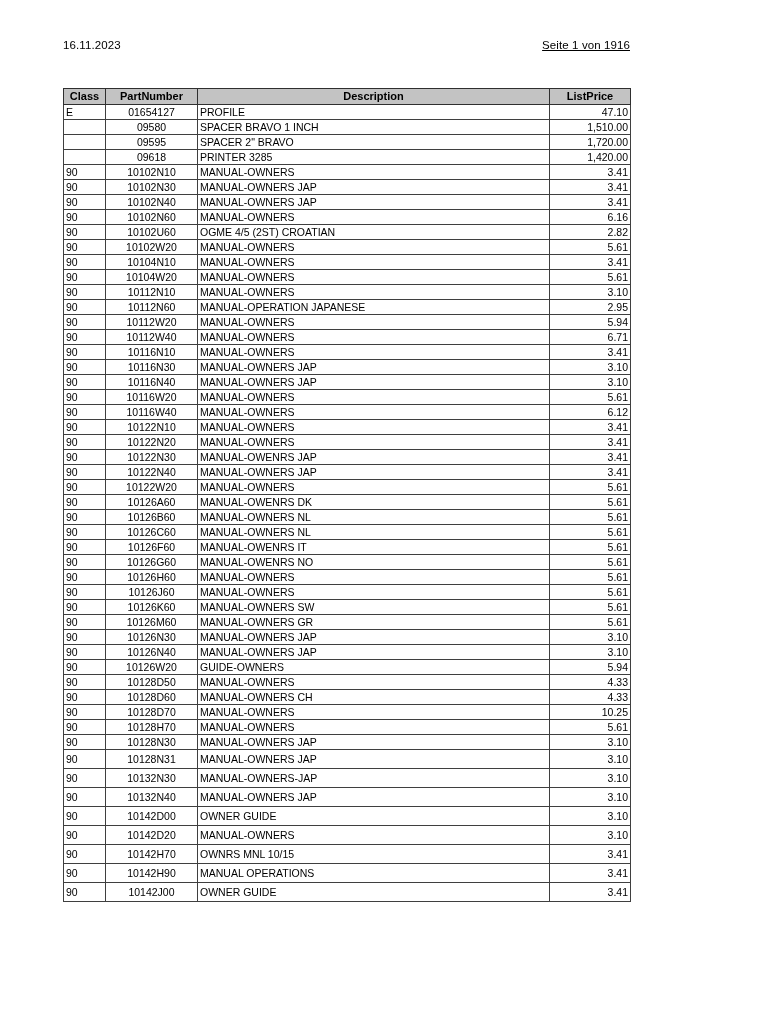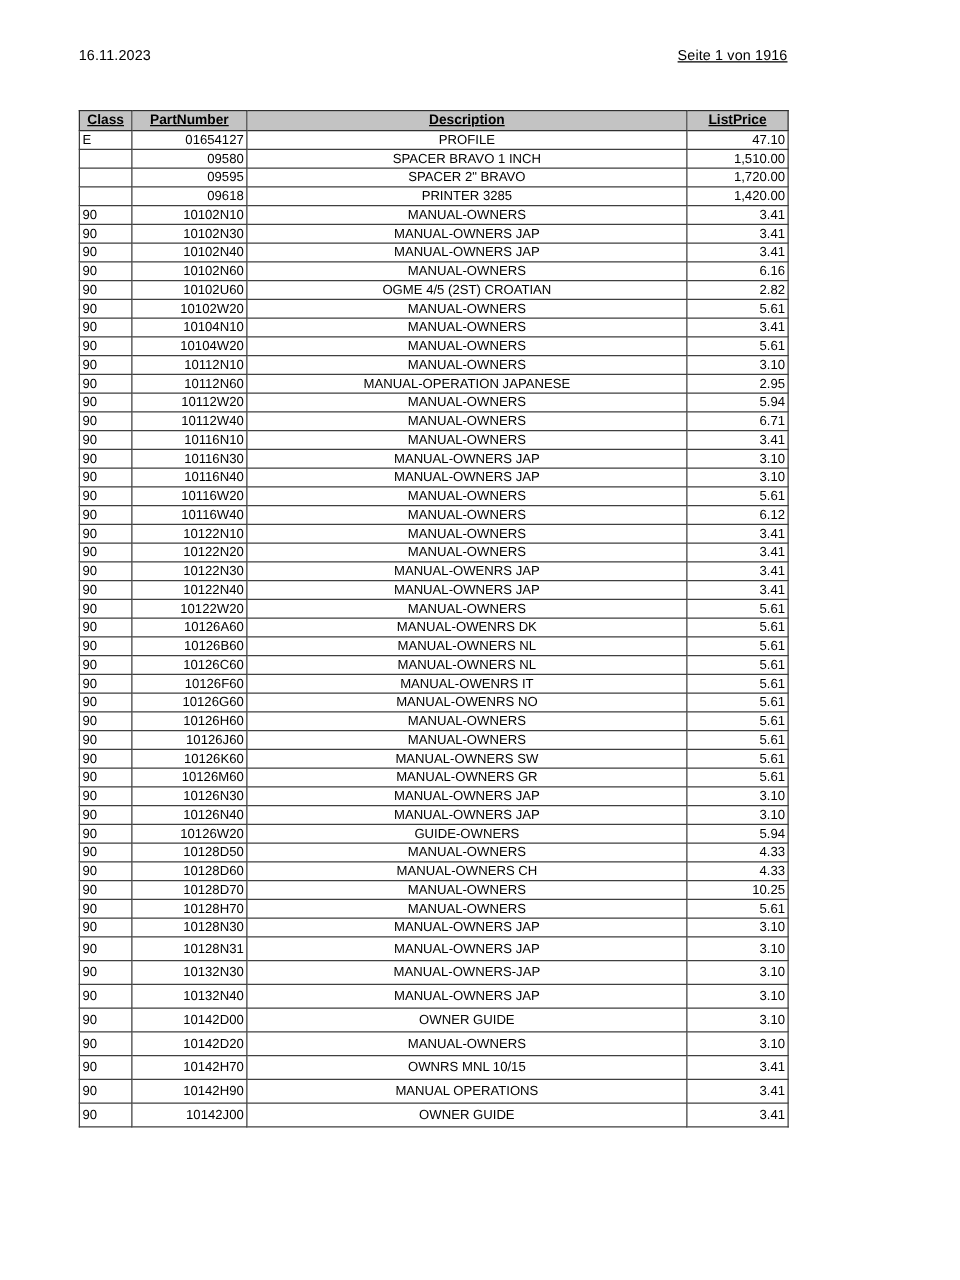--- a/index.html
+++ b/index.html
@@ -66,32 +66,31 @@
     overflow: hidden;
   }
 
   table.pricelist thead th {
     background: #c3c3c3;
     font-weight: bold;
     font-size: 11px;
     height: 15px;
     vertical-align: middle;
     border-color: #2f2f2f;
-    text-decoration: underline;
   }
   th.h-class, th.h-part, th.h-desc, th.h-price { text-align: center; }
 
   table.pricelist tbody td {
     height: 14px;
     vertical-align: middle;
     background: #ffffff;
   }
   td.cell-class { text-align: left; }
-  td.cell-part  { text-align: right; }
-  td.cell-desc  { text-align: center; }
+  td.cell-part  { text-align: center; }
+  td.cell-desc  { text-align: left; }
   td.cell-price { text-align: right; padding-right: 3px; }
 
   
   table.pricelist tbody tr.tall td { height: 18px; }
 </style>
 </head>
 <body>
 
 <div class="page">
 

